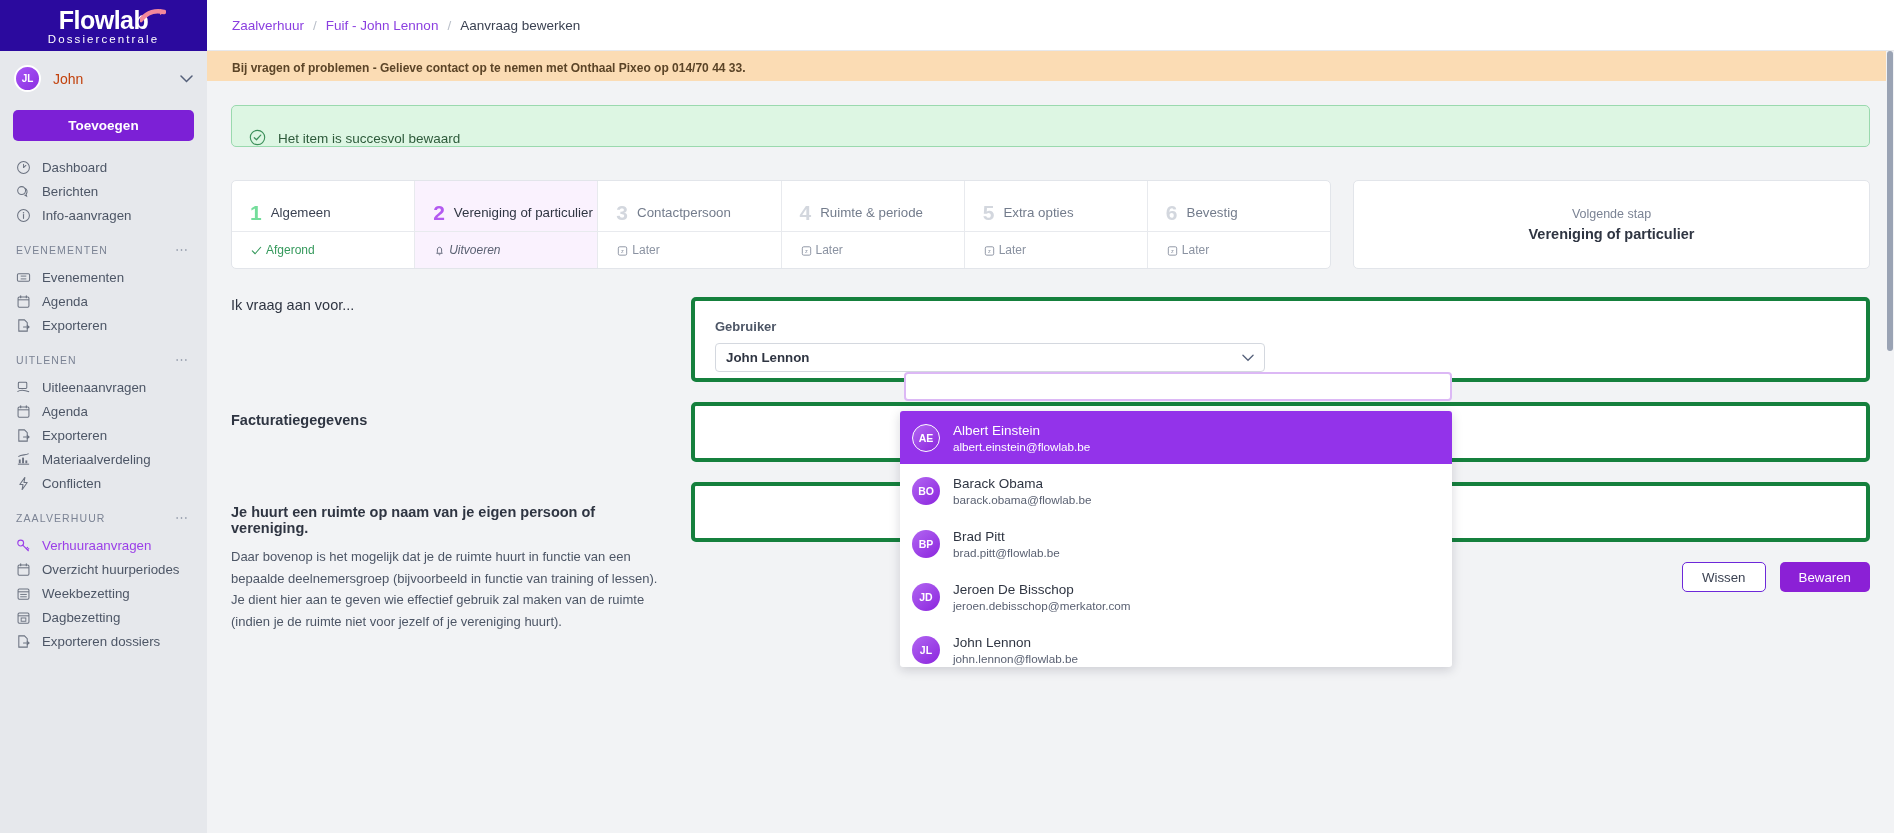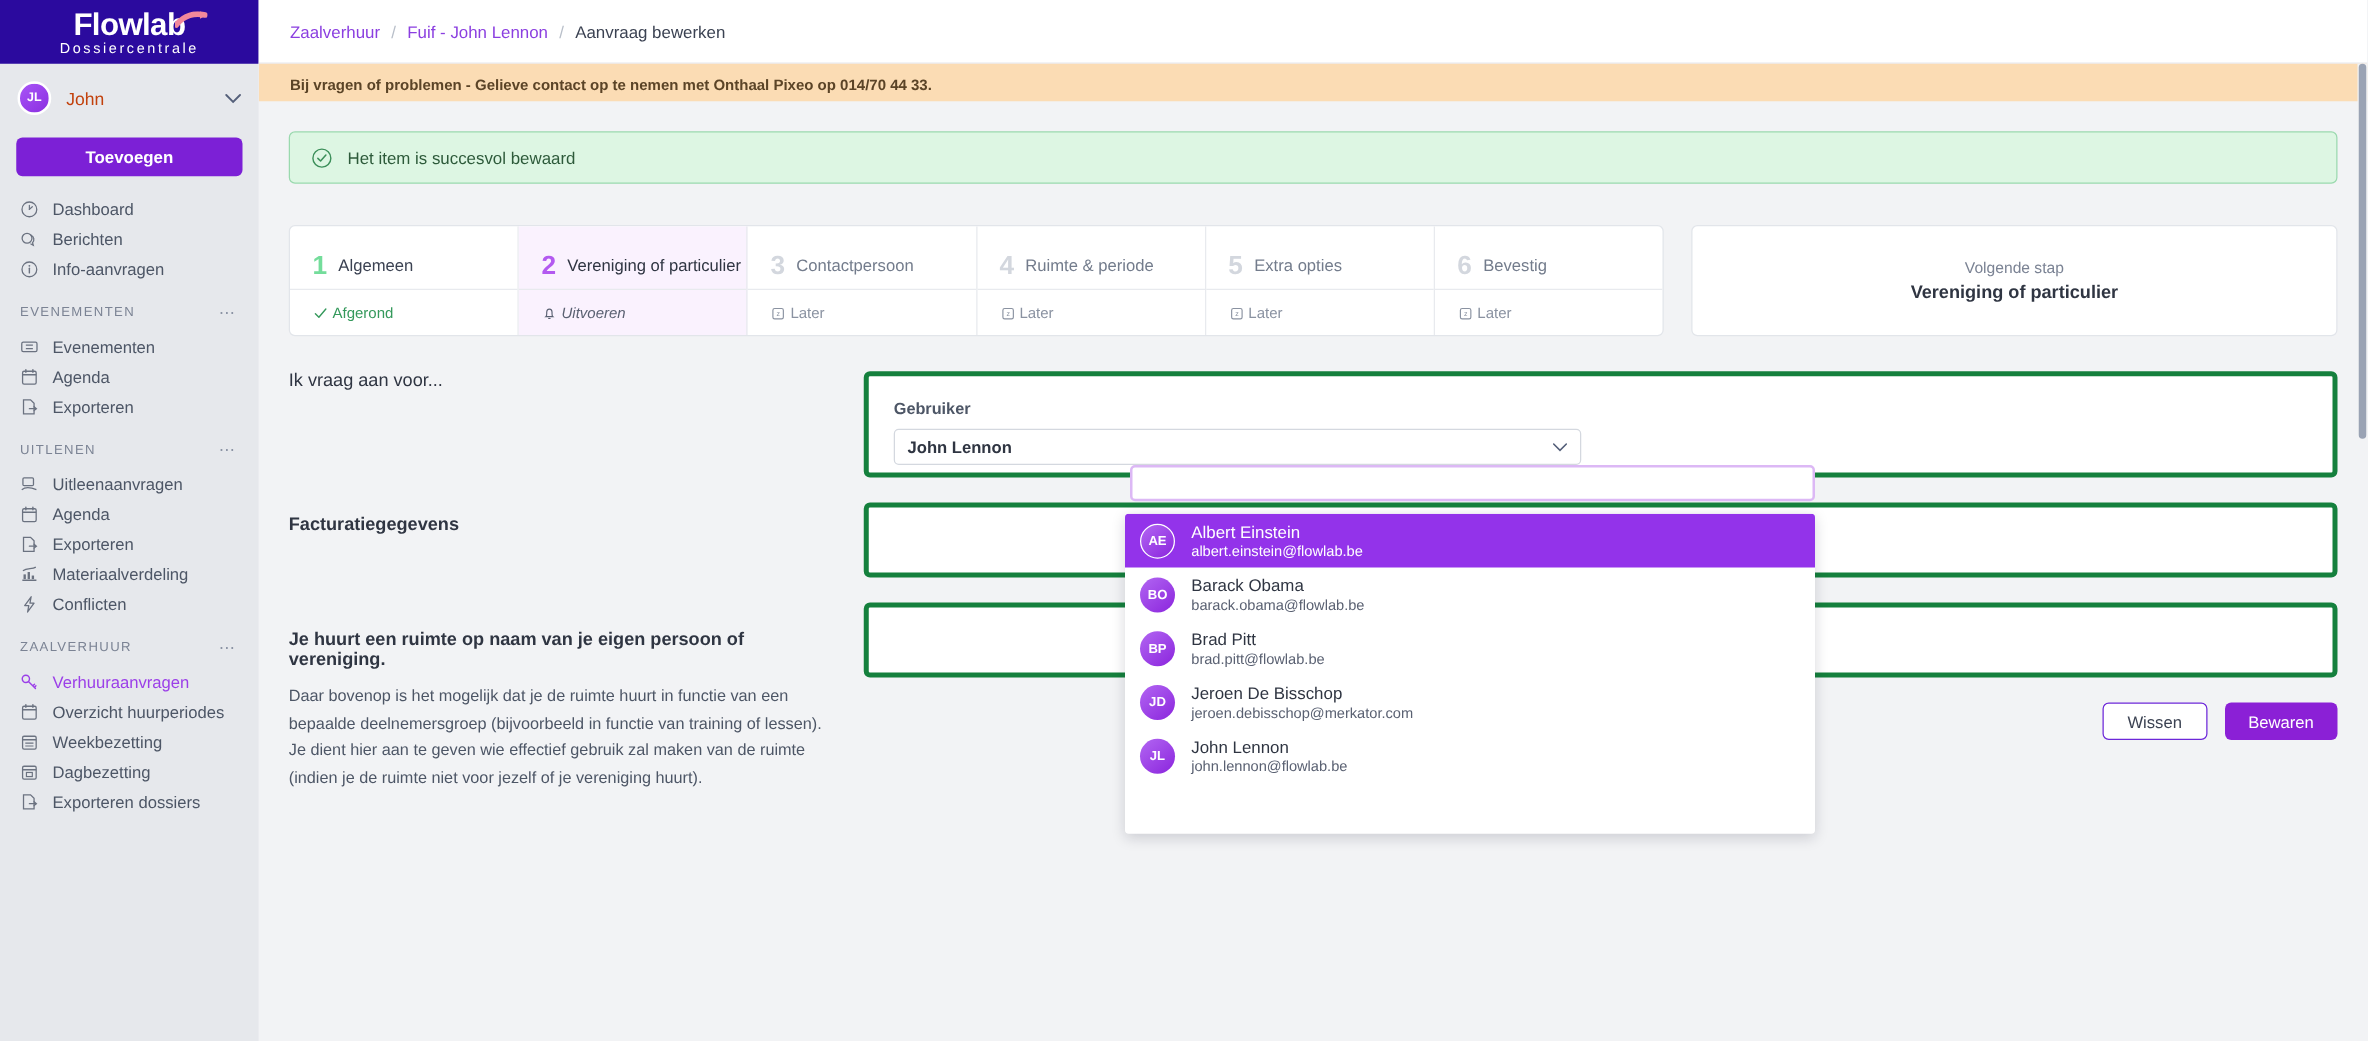--- a/index.html
+++ b/index.html
@@ -77,21 +77,21 @@
   .crumb-link { color: #8b3fe0; cursor: pointer; }
   .crumb-sep { color: #b9bfc9; }
   .crumb-cur { color: #3b4252; }
   .notice-bar {
     background: #fbdcb4; color: #5b4427; font-size: 12px;
     padding: 10px 0 10px 25px; font-weight: bold; height: 30px;
   }
   .content { padding: 24px 24px 0 24px; position: relative; }
   .alert-ok {
     background: #ddf6e3; border: 1px solid #9ad9ae; border-radius: 5px;
-    height: 42px; display: flex; align-items: center; gap: 12px;
+    height: 42px; display: flex; align-items: flex-end; gap: 12px;
     padding-left: 17px; font-size: 13.5px; color: #2d5a3a; margin-bottom: 33px;
   }
   .alert-ok .check { width: 17px; height: 17px; }
 
   
   .stepper-wrap { display: flex; gap: 22px; align-items: flex-start; }
   .steps {
     display: flex; background: #fff; border: 1px solid #e2e5ea;
     border-radius: 5px; overflow: hidden; flex: 0 0 1100px; height: 89px;
   }
@@ -158,21 +158,21 @@
   .dd-search {
     width: 548px; height: 29px; border: 2px solid #dcb8f5; border-radius: 4px;
     background: #fff; margin-left: 4px; outline: none;
     font-family: "Liberation Sans", sans-serif; font-size: 13px; padding: 0 8px;
   }
   .dd-list {
     margin-top: 10px; background: #fff; border-radius: 3px; width: 552px;
     box-shadow: 0 3px 11px rgba(20,20,40,.17); overflow: hidden; height: 256px;
   }
   .dd-item {
-    display: flex; align-items: center; gap: 13px; height: 43px;
+    display: flex; align-items: center; gap: 13px; height: 53px;
     padding-left: 12px; cursor: pointer;
   }
   .dd-item.sel { background: #9333ea; }
   .dd-av {
     width: 28px; height: 28px; border-radius: 50%; flex: 0 0 28px;
     background: linear-gradient(140deg,#b266f2,#8b25dd);
     color: #fff; font-size: 10.5px; font-weight: bold;
     display: flex; align-items: center; justify-content: center;
   }
   .dd-item.sel .dd-av { border: 1.5px solid #fff; }

